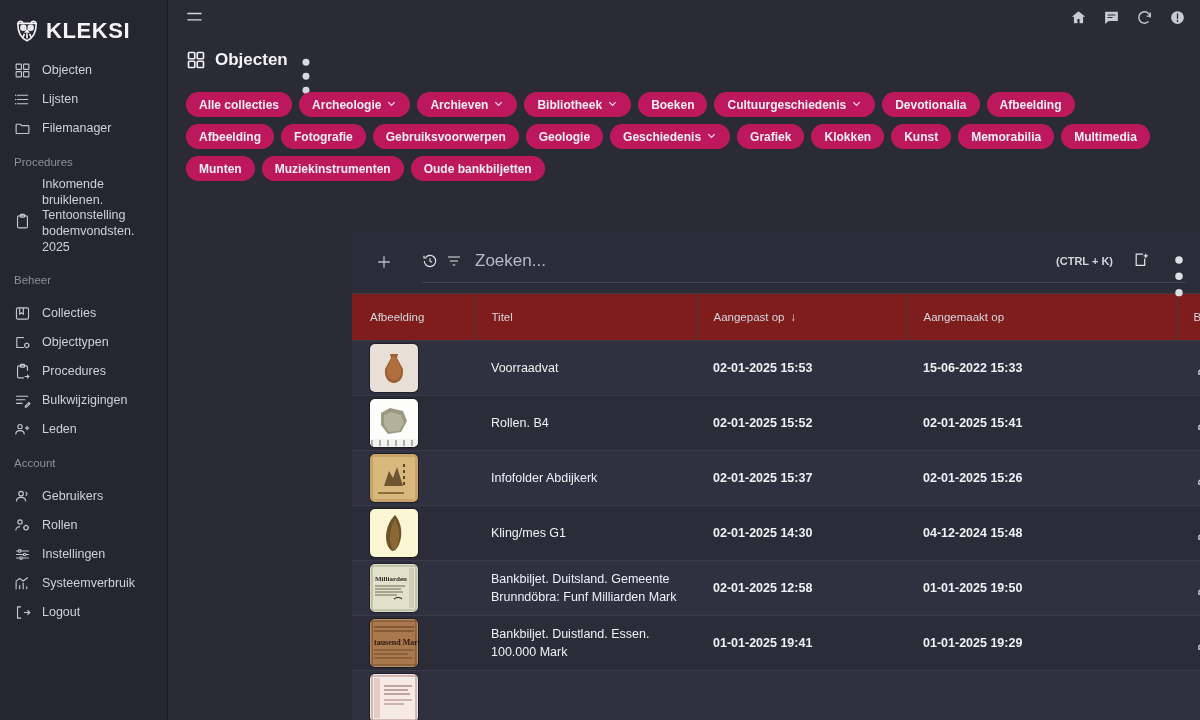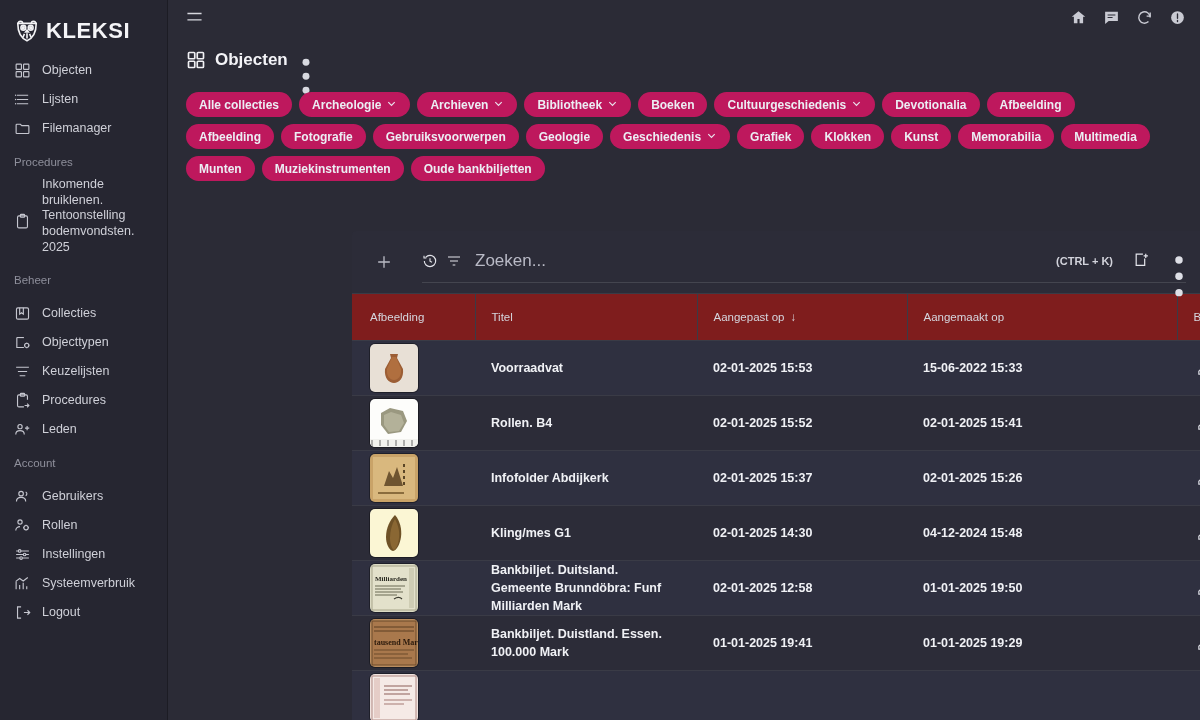--- a/index.html
+++ b/index.html
@@ -147,21 +147,21 @@
   .tbl tbody tr { height: 55px; }
   .tbl tbody tr.alt { background: #2f3040; }
   .tbl tbody tr.plain { background: #2c2c38; }
   .tbl tbody td {
     border-bottom: 1px solid #3a3b46;
     padding: 0 0 0 16px;
     font-size: 12.5px; color: #f0f1f5; font-weight: bold;
     vertical-align: middle;
   }
   .tbl tbody td.cell-img { padding-left: 18px; }
-  .tbl tbody td.cell-title { font-weight: bold; line-height: 1.45; padding-right: 16px; }
+  .tbl tbody td.cell-title { font-weight: normal; line-height: 1.45; padding-right: 16px; }
 
   .thumb {
     width: 48px; height: 48px; border-radius: 5px;
     overflow: hidden; display: block;
     box-shadow: 0 0 0 1px rgba(0,0,0,.35);
   }
   .thumb svg { display: block; width: 48px; height: 48px; }
 
   .admin-cell { display: flex; align-items: center; gap: 20px; padding-left: 3px; }
   .pencil { width: 17px; height: 17px; color: #d9dae1; cursor: pointer; }
@@ -250,34 +250,35 @@
               <path d="M4 5h10"></path>
               <circle cx="18" cy="16" r="3"></circle>
             <path d="M18 12.3v1M18 19v1M21.5 16h-1M15.5 16h-1"></path>
           </svg>
         </span>
         <span class="nav-label">Objecttypen</span>
       </div>
       <div class="nav-item">
         <span class="nav-icon">
           <svg viewBox="0 0 24 24" fill="none" stroke="currentColor" stroke-width="1.6">
-            <path d="M3 6h18M5.5 12h13M8 18h8"></path>
-          </svg>
-        </span>
-        <span class="nav-label">Keuzelijsten</span>
-      </div>
-      <div class="nav-item">
-        <span class="nav-icon">
-          <svg viewBox="0 0 24 24" fill="none" stroke="currentColor" stroke-width="1.6">
             <path d="M19 11V6a2 2 0 00-2-2H7a2 2 0 00-2 2v13a2 2 0 002 2h7"></path>
             <rect x="9" y="2" width="6" height="4" rx="1"></rect>
               <path d="M15 19h6m-2.5-2.5L21 19l-2.5 2.5"></path>
           </svg>
         </span>
         <span class="nav-label">Procedures</span>
+      </div>
+      <div class="nav-item">
+        <span class="nav-icon">
+          <svg viewBox="0 0 24 24" fill="none" stroke="currentColor" stroke-width="1.6">
+            <path d="M3 6h17M3 11h13M3 16h9"></path>
+              <path d="M16 20l5-5 1.5 1.5-5 5H16z"></path>
+          </svg>
+        </span>
+        <span class="nav-label">Bulkwijzigingen</span>
       </div>
       <div class="nav-item">
         <span class="nav-icon">
           <svg viewBox="0 0 24 24" fill="none" stroke="currentColor" stroke-width="1.6">
             <circle cx="8.5" cy="8" r="3"></circle>
               <path d="M2.5 19c0-3.3 2.7-5.5 6-5.5s6 2.2 6 5.5"></path>
             <path d="M18.5 7v6M21.5 10h-6"></path>
           </svg>
         </span>
         <span class="nav-label">Leden</span>

